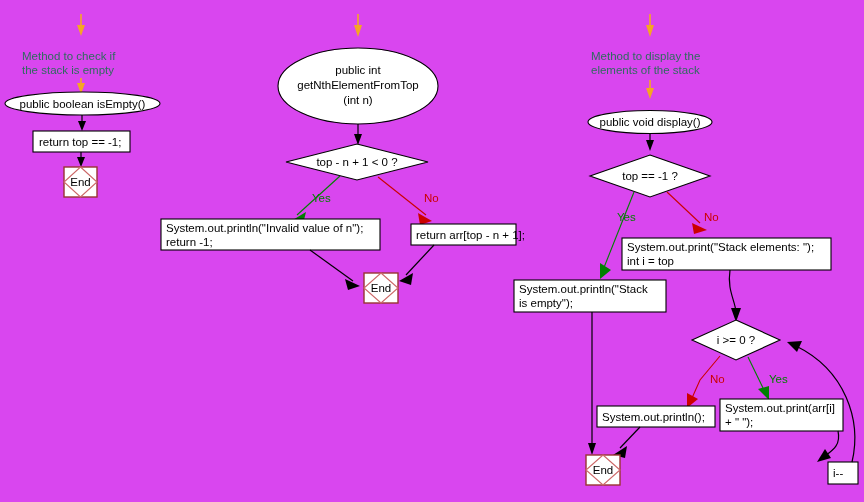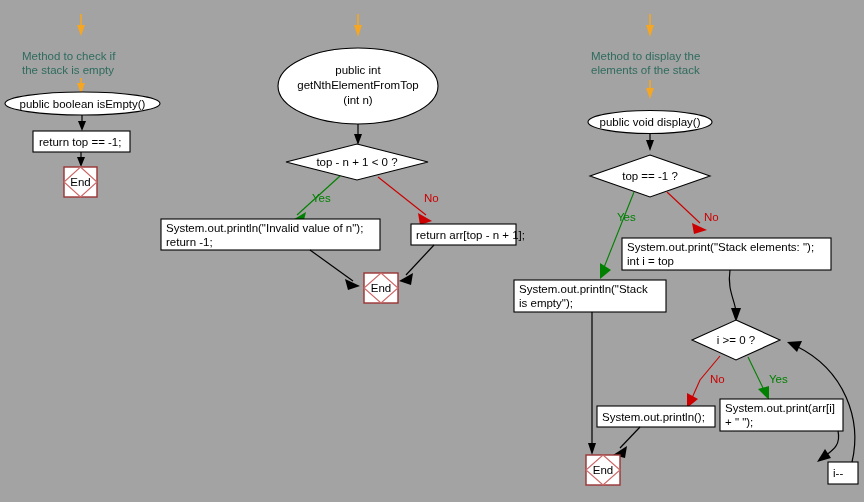--- a/index.html
+++ b/index.html
@@ -10,21 +10,21 @@
   body {
     width: 864px;
     height: 502px;
     font-family: "Liberation Sans", sans-serif;
     overflow: hidden;
   }
   #canvas {
     position: relative;
     width: 864px;
     height: 502px;
-    background: #a3a3a3;
+    background: #d946ef;
   }
   svg.flow {
     position: absolute;
     top: 0;
     left: 0;
     width: 864px;
     height: 502px;
   }
   .node-text {
     font-family: "Liberation Sans", sans-serif;

